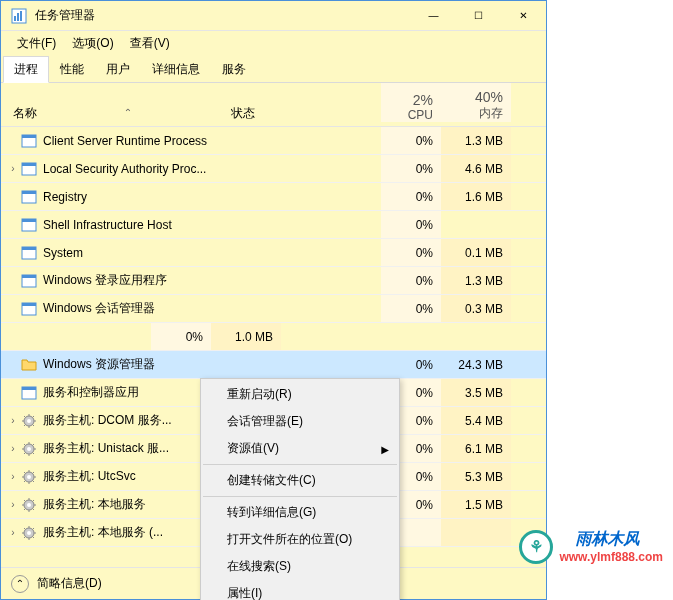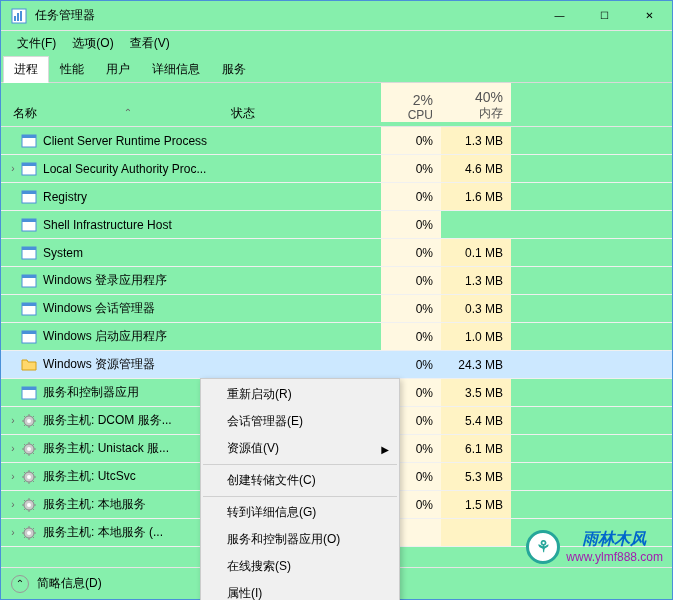--- a/index.html
+++ b/index.html
@@ -1,17 +1,17 @@
 <!DOCTYPE html>
 <html><head>
 <meta charset="utf-8">
 <style>
 * { margin: 0; padding: 0; box-sizing: border-box; font-family: "Microsoft YaHei", "Segoe UI", sans-serif; }
 body { width: 673px; height: 600px; background: #fff; position: relative; overflow: hidden; }
-.window { border: 1px solid #4a90d9; width: 673px; height: 600px; background: #86efac; display: flex; flex-direction: column; }
+.window { border: 1px solid #4a90d9; width: 547px; height: 600px; background: #fef9c3; display: flex; flex-direction: column; }
 .titlebar { height: 30px; display: flex; align-items: center; padding-left: 10px; border-bottom: 1px solid #e5e5e5; }
 .titlebar-icon { width: 16px; height: 16px; margin-right: 8px; display: inline-flex; align-items: center; justify-content: center; }
 .titlebar-title { font-size: 12px; flex: 1; }
 .titlebar-controls { display: flex; }
 .titlebar-btn { width: 45px; height: 30px; display: flex; align-items: center; justify-content: center; font-size: 10px; cursor: pointer; }
 .menubar { height: 24px; display: flex; align-items: center; padding-left: 8px; font-size: 12px; }
 .menu-item { padding: 2px 8px; cursor: pointer; }
 .tabs { display: flex; border-bottom: 1px solid #d9d9d9; padding-left: 2px; font-size: 12px; }
 .tab { padding: 4px 10px; border: 1px solid transparent; cursor: pointer; position: relative; top: 1px; }
 .tab.active { border: 1px solid #d9d9d9; border-bottom: 1px solid #fff; background: #fff; }
@@ -37,21 +37,21 @@
 .footer { height: 32px; border-top: 1px solid #e5e5e5; display: flex; align-items: center; padding-left: 10px; font-size: 12px; }
 .footer-icon { width: 18px; height: 18px; border: 1px solid #999; border-radius: 50%; display: flex; align-items: center; justify-content: center; margin-right: 8px; font-size: 10px; }
 .context-menu { position: absolute; left: 200px; top: 378px; width: 200px; background: #f0f0f0; border: 1px solid #ccc; box-shadow: 2px 2px 6px rgba(0,0,0,0.2); font-size: 12px; padding: 2px; z-index: 100; }
 .ctx-item { padding: 5px 24px; cursor: pointer; position: relative; }
 .ctx-sep { height: 1px; background: #d0d0d0; margin: 2px 0; }
 .ctx-arrow { position: absolute; right: 8px; top: 50%; transform: translateY(-50%); font-size: 10px; }
 .watermark { position: absolute; right: 10px; bottom: 36px; display: flex; align-items: center; z-index: 200; }
 .wm-logo { width: 34px; height: 34px; border: 3px solid #26a69a; border-radius: 50%; display: flex; align-items: center; justify-content: center; background: #fff; margin-right: 6px; color: #26a69a; font-size: 16px; font-weight: bold; }
 .wm-text { display: flex; flex-direction: column; }
 .wm-title { font-size: 16px; font-weight: bold; color: #0066cc; font-style: italic; margin-left: 16px; }
-.wm-url { font-size: 12px; font-weight: normal; color: #a21caf; }
+.wm-url { font-size: 12px; font-weight: bold; color: #ef4444; }
 svg { display: block; }
 </style>
 </head>
 <body>
 
 <div class="window">
 
   <div class="titlebar">
     <span class="titlebar-icon">
       <svg width="16" height="16" viewBox="0 0 16 16">
@@ -199,30 +199,20 @@
                 <rect x="1" y="2" width="14" height="3" fill="#4a90d9"></rect>
               </svg>
             </span>
             <span>Windows 会话管理器</span>
           </div>
           <div class="proc-status-cell"></div>
           <div class="proc-cpu-cell">0%</div>
           <div class="proc-mem-cell">0.3 MB</div>
         </div>
         <div class="process-row">
-          <div class="process-name-cell">
-            <span class="expand-arrow"></span>
-            <span class="proc-icon">
-              <svg width="16" height="16" viewBox="0 0 16 16">
-                <rect x="1" y="2" width="14" height="12" fill="#fff" stroke="#4a90d9"></rect>
-                <rect x="1" y="2" width="14" height="3" fill="#4a90d9"></rect>
-              </svg>
-            </span>
-            <span>Windows 启动应用程序</span>
-          </div>
           <div class="proc-status-cell"></div>
           <div class="proc-cpu-cell">0%</div>
           <div class="proc-mem-cell">1.0 MB</div>
         </div>
         <div class="process-row selected">
           <div class="process-name-cell">
             <span class="expand-arrow"></span>
             <span class="proc-icon">
               <svg width="16" height="16" viewBox="0 0 16 16">
                 <path d="M1 3h5l1 2h8v8H1z" fill="#ffd86b" stroke="#d4a017"></path>
@@ -343,21 +333,21 @@
   <div class="ctx-item">重新启动(R)</div>
   <div class="ctx-item">会话管理器(E)</div>
   <div class="ctx-item">
     <span>资源值(V)</span>
     <span class="ctx-arrow">▶</span>
   </div>
   <div class="ctx-sep"></div>
   <div class="ctx-item">创建转储文件(C)</div>
   <div class="ctx-sep"></div>
   <div class="ctx-item">转到详细信息(G)</div>
-  <div class="ctx-item">服务和控制器应用(O)</div>
+  <div class="ctx-item">打开文件所在的位置(O)</div>
   <div class="ctx-item">在线搜索(S)</div>
   <div class="ctx-item">属性(I)</div>
 </div>
 
 <div class="watermark">
   <div class="wm-logo">⚘</div>
   <div class="wm-text">
     <span class="wm-title">雨林木风</span>
     <span class="wm-url">www.ylmf888.com</span>
   </div>

